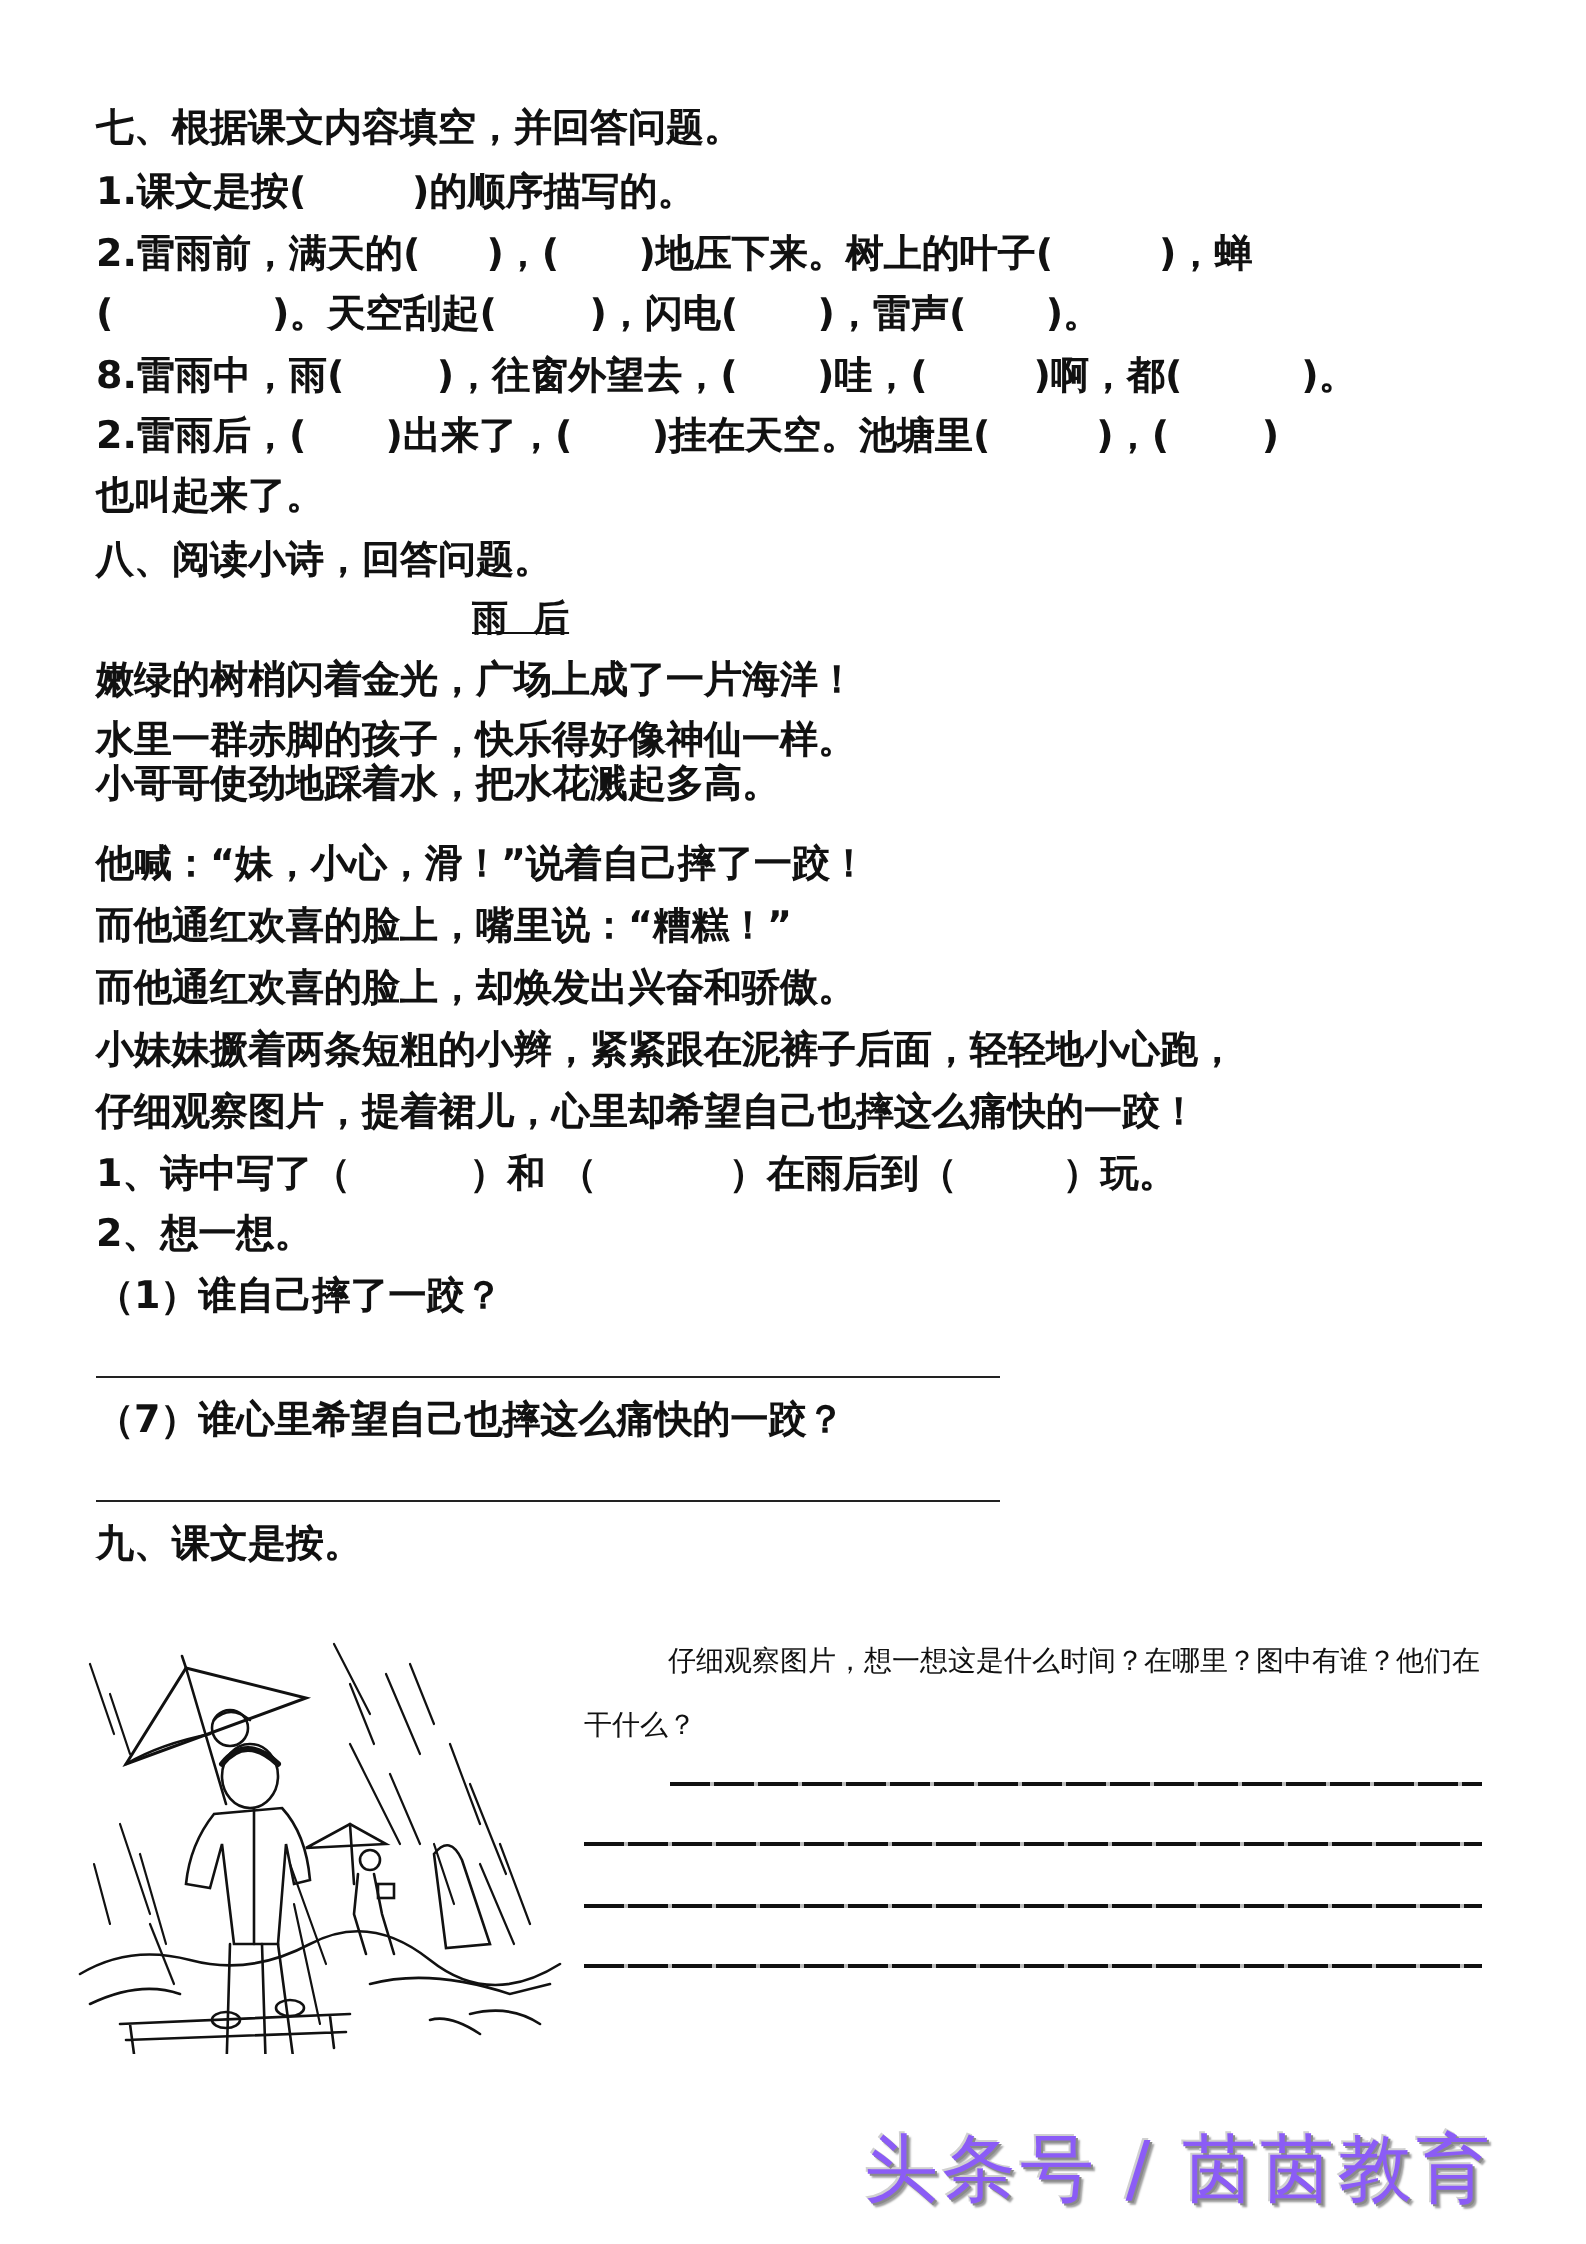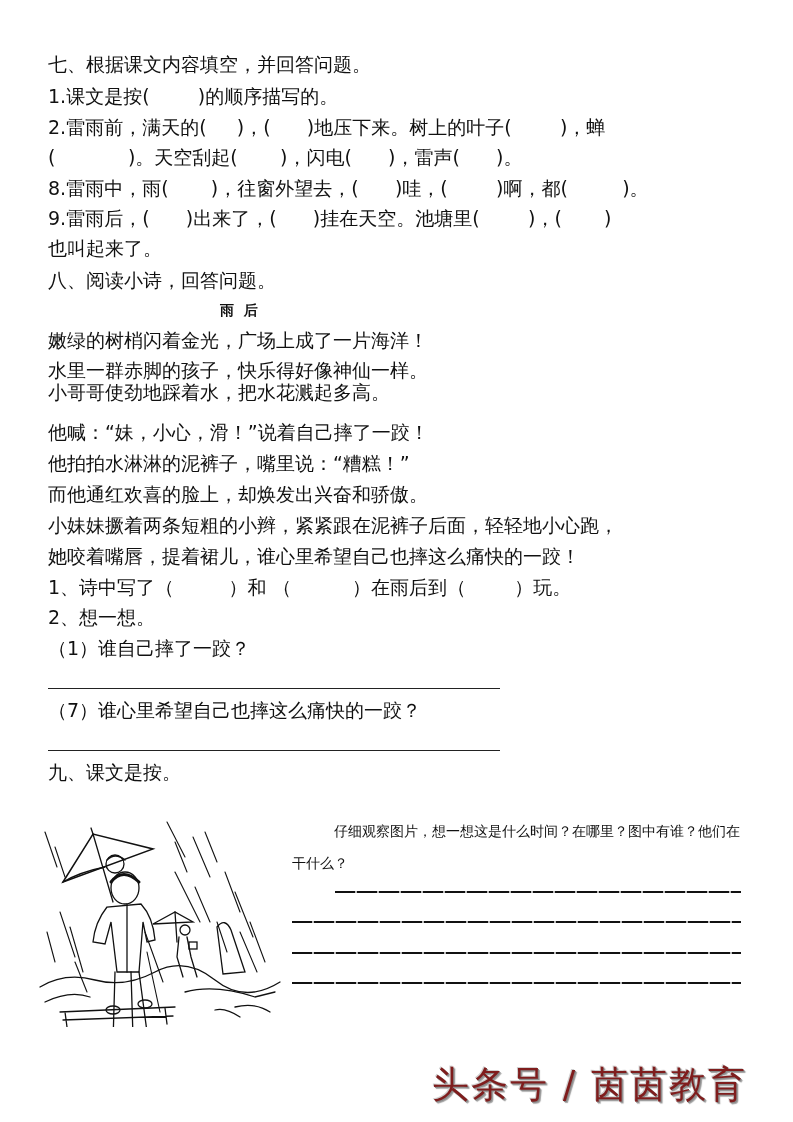--- a/index.html
+++ b/index.html
@@ -1,59 +1,59 @@
 <!DOCTYPE html>
 <html><head>
   <meta charset="utf-8">
   <style>
     html, body { margin: 0; padding: 0; }
     body {
       width: 793px; height: 1122px; background: #ffffff; position: relative; overflow: hidden;
       font-family: "DejaVu Sans", "Liberation Sans", sans-serif; color: #111;
     }
     .line {
-      position: absolute; left: 48px; font-size: 19px; font-weight: normal; white-space: pre;
+      position: absolute; left: 48px; font-size: 19px; font-weight: bold; white-space: pre;
       line-height: 24px; letter-spacing: 0px;
     }
-    .title-line { position: absolute; left: 220px; font-size: 14px; font-weight: bold; white-space: pre; line-height: 24px; }
+    .title-line { position: absolute; left: 236px; font-size: 18px; font-weight: bold; white-space: pre; line-height: 24px; text-decoration: underline; }
     .rule { position: absolute; height: 0; border-top: 1.6px solid #222; }
     .dash-rule { position: absolute; height: 2px; background: repeating-linear-gradient(90deg, #111 0 20px, #bbb 20px 22px); }
     .prompt {
       position: absolute; left: 292px; width: 452px; font-size: 14px; font-weight: normal;
       line-height: 32px; text-indent: 42px;
     }
     .illustration { position: absolute; left: 35px; top: 812px; width: 250px; height: 215px; }
     .watermark {
-      position: absolute; left: 432px; top: 1060px; font-size: 37px; color: #7f1d1d;
+      position: absolute; left: 432px; top: 1060px; font-size: 37px; color: #8b5cf6;
       letter-spacing: 2px; white-space: pre;
       text-shadow: 1px 1px 0 #8a8a8a, -1px -1px 0 #d0d0d0, 2px 2px 1px #a0a0a0;
       font-family: "DejaVu Sans", sans-serif;
     }
   </style>
 </head>
 <body>
 
 <div class="line" style="top:52px">七、根据课文内容填空，并回答问题。</div>
 <div class="line" style="top:84px">1.课文是按(        )的顺序描写的。</div>
 <div class="line" style="top:115px">2.雷雨前，满天的(     )，(      )地压下来。树上的叶子(        )，蝉</div>
 <div class="line" style="top:145px">(            )。天空刮起(       )，闪电(      )，雷声(      )。</div>
 <div class="line" style="top:176px">8.雷雨中，雨(       )，往窗外望去，(      )哇，(        )啊，都(         )。</div>
-<div class="line" style="top:206px">9.雷雨后，(      )出来了，(      )挂在天空。池塘里(        )，(       )</div>
+<div class="line" style="top:206px">2.雷雨后，(      )出来了，(      )挂在天空。池塘里(        )，(       )</div>
 <div class="line" style="top:236px">也叫起来了。</div>
 
 <div class="line" style="top:268px">八、阅读小诗，回答问题。</div>
 <div class="title-line" style="top:298px">雨  后</div>
 <div class="line" style="top:328px">嫩绿的树梢闪着金光，广场上成了一片海洋！</div>
 <div class="line" style="top:358px">水里一群赤脚的孩子，快乐得好像神仙一样。</div>
 <div class="line" style="top:380px">小哥哥使劲地踩着水，把水花溅起多高。</div>
 <div class="line" style="top:420px">他喊：“妹，小心，滑！”说着自己摔了一跤！</div>
-<div class="line" style="top:451px">他拍拍水淋淋的泥裤子，嘴里说：“糟糕！”</div>
+<div class="line" style="top:451px">而他通红欢喜的脸上，嘴里说：“糟糕！”</div>
 <div class="line" style="top:482px">而他通红欢喜的脸上，却焕发出兴奋和骄傲。</div>
 <div class="line" style="top:513px">小妹妹撅着两条短粗的小辫，紧紧跟在泥裤子后面，轻轻地小心跑，</div>
-<div class="line" style="top:544px">她咬着嘴唇，提着裙儿，谁心里希望自己也摔这么痛快的一跤！</div>
+<div class="line" style="top:544px">仔细观察图片，提着裙儿，心里却希望自己也摔这么痛快的一跤！</div>
 <div class="line" style="top:575px">1、诗中写了（         ）和 （          ）在雨后到（        ）玩。</div>
 <div class="line" style="top:605px">2、想一想。</div>
 <div class="line" style="top:636px">（1）谁自己摔了一跤？</div>
 <div class="rule" style="left:48px; top:688px; width:452px"></div>
 <div class="line" style="top:698px">（7）谁心里希望自己也摔这么痛快的一跤？</div>
 <div class="rule" style="left:48px; top:750px; width:452px"></div>
 
 <div class="line" style="top:760px">九、课文是按。</div>
 
 <div class="illustration">

